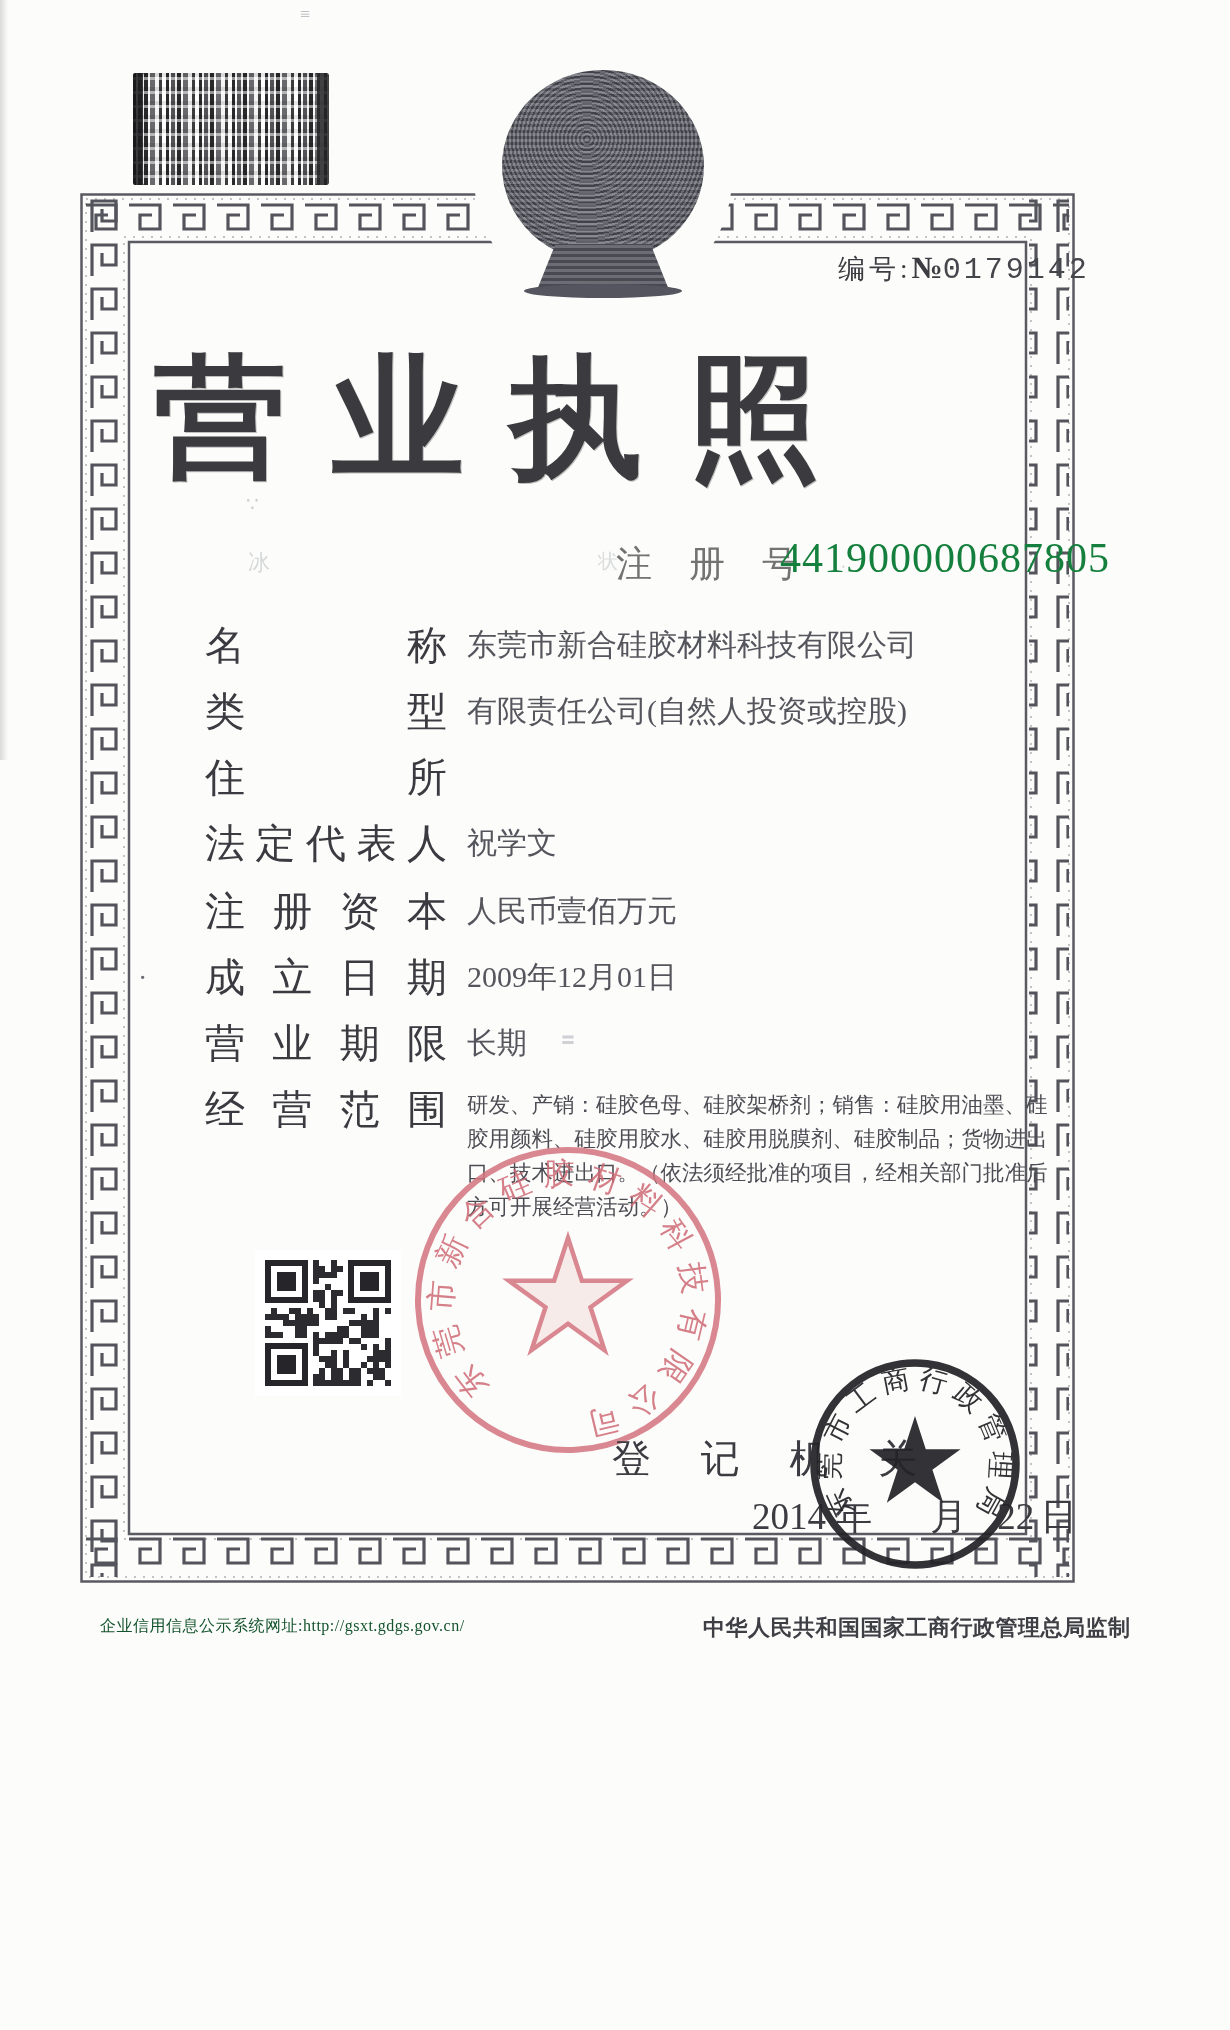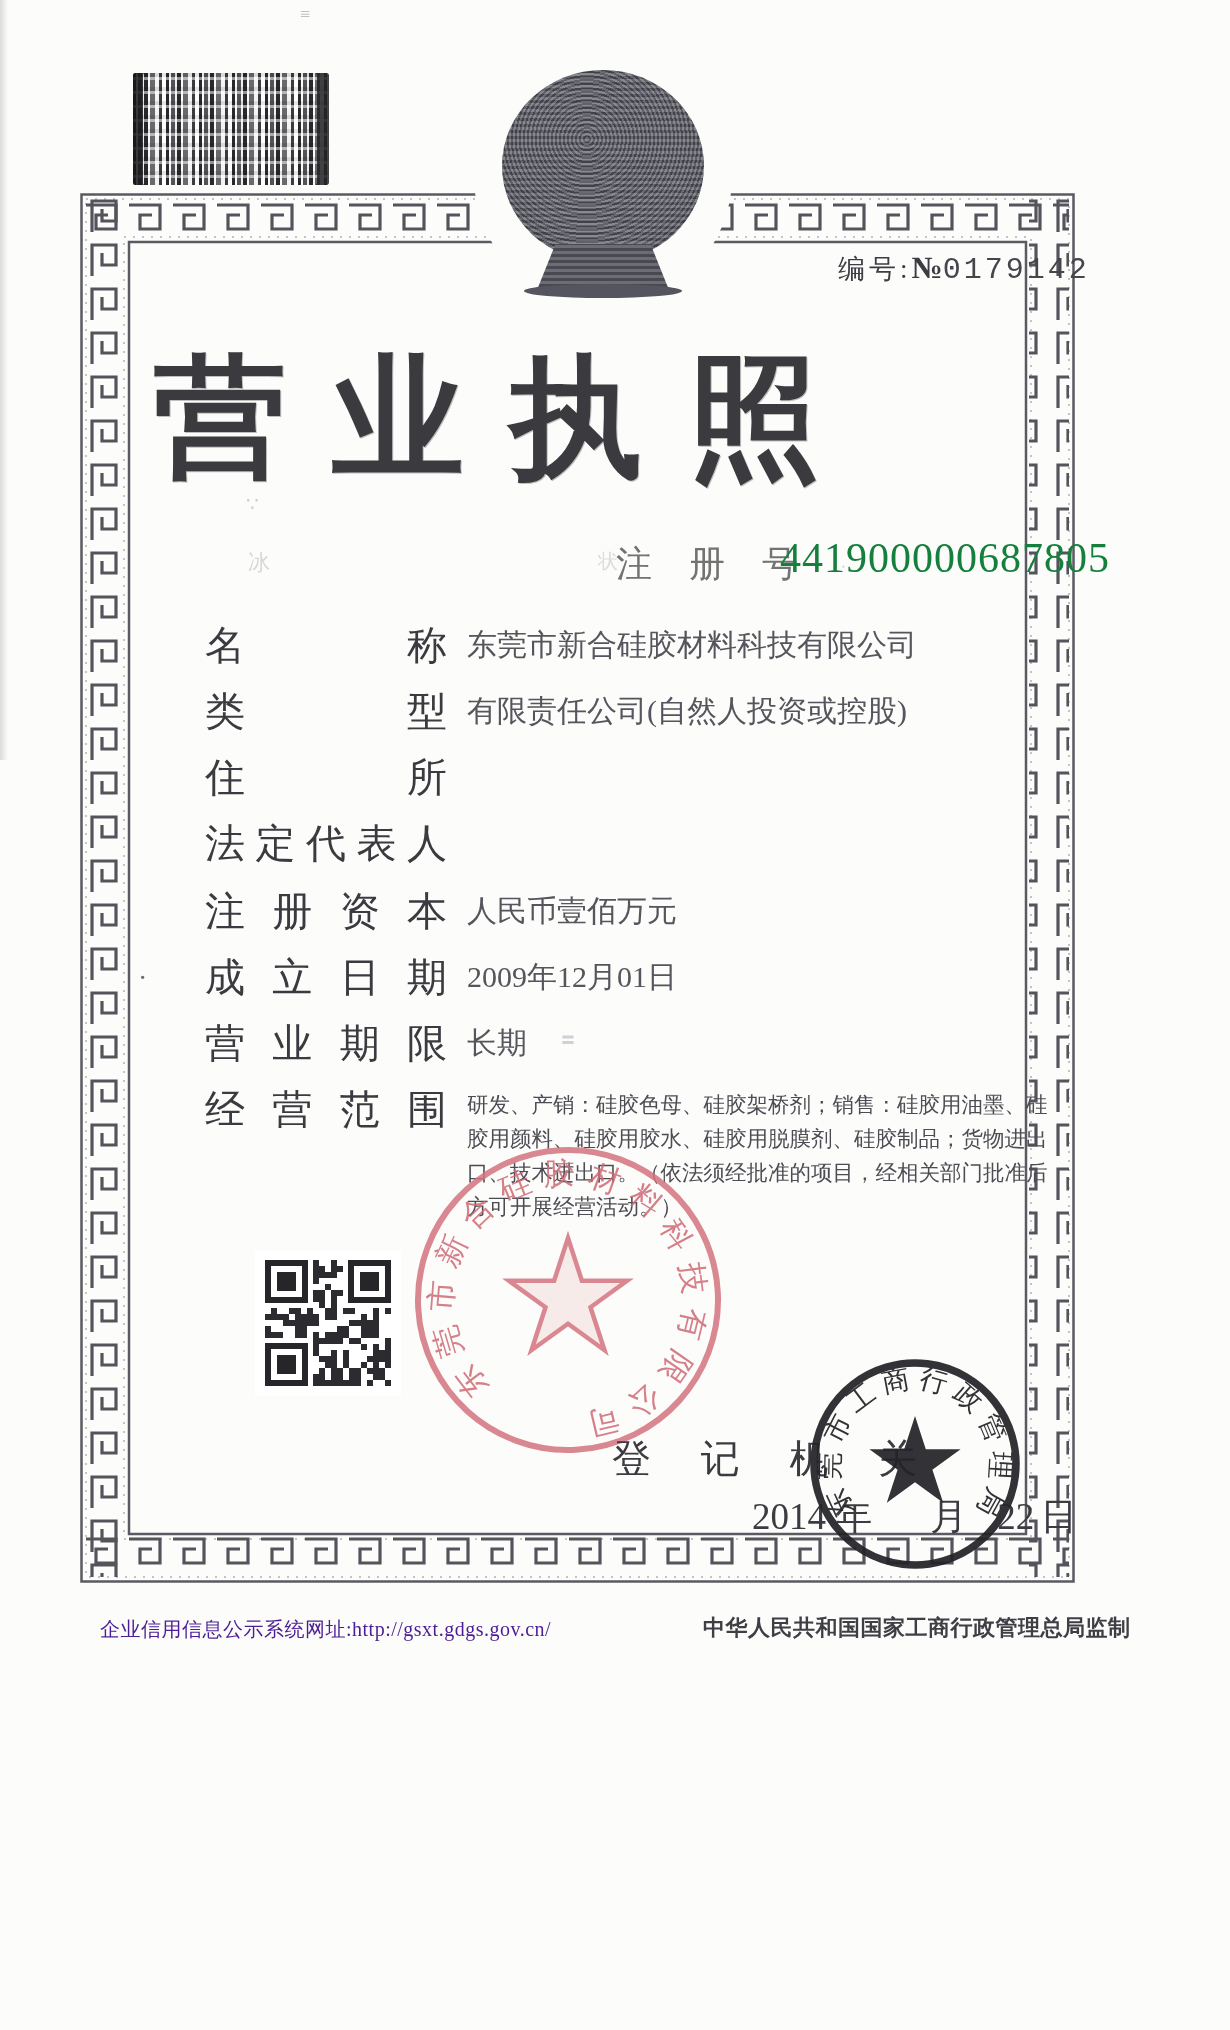--- a/index.html
+++ b/index.html
@@ -90,21 +90,21 @@
 
   
   .qr{position:absolute;left:255px;top:1250px;width:126px;height:126px;background:#fff;padding:10px;filter:blur(.2px);}
   .qr-grid{display:grid;width:126px;height:126px;grid-template-columns:repeat(21,1fr);grid-auto-rows:1fr;}
   .qc{background:#2b2b30;}
   .qr-f{position:absolute;width:31px;height:31px;border:6px solid #26262a;background:#fff;}
   .qr-f::after{content:"";display:block;width:19px;height:19px;background:#26262a;margin:6px auto;}
   .qr-f.tl{left:10px;top:10px;} .qr-f.tr{right:10px;top:10px;} .qr-f.bl{left:10px;bottom:10px;}
 
   
-  .footer-url{position:absolute;left:100px;top:1616px;font-size:20px;letter-spacing:.5px;color:#4c1d95;}
+  .footer-url{position:absolute;left:100px;top:1616px;font-size:16px;letter-spacing:.5px;color:#14532d;}
   .footer-issuer{position:absolute;left:703px;top:1613px;font-size:22px;font-weight:600;letter-spacing:.5px;color:#3e3e45;}
 
   
   .ghost{position:absolute;color:#8d939c;filter:blur(.6px);}
 </style>
 </head>
 <body>
 
 <div class="scan">
 
@@ -166,20 +166,21 @@
       </div>
   </div>
   <div class="row r3">
     <div class="lbl">
         <span>法</span>
         <span>定</span>
         <span>代</span>
         <span>表</span>
         <span>人</span>
       </div>
+    <div class="val">祝学文</div>
   </div>
   <div class="row r4">
     <div class="lbl">
         <span>注</span>
         <span>册</span>
         <span>资</span>
         <span>本</span>
       </div>
     <div class="val">人民币壹佰万元</div>
   </div>

